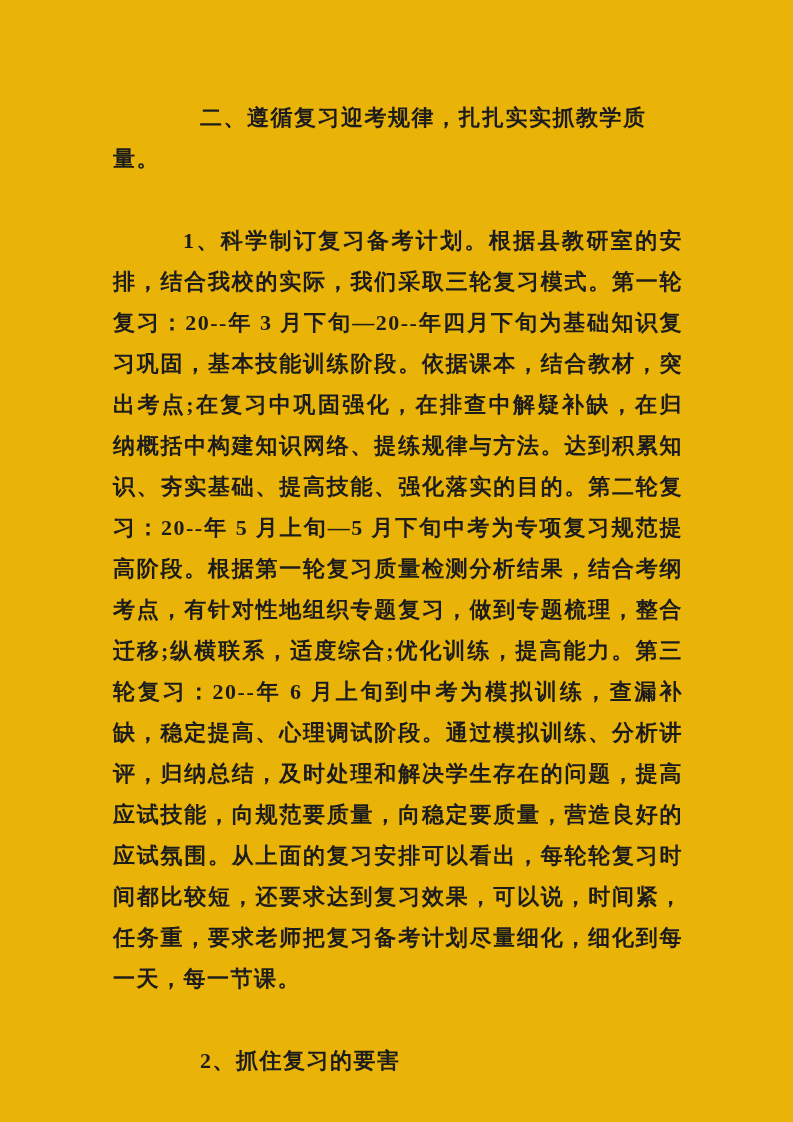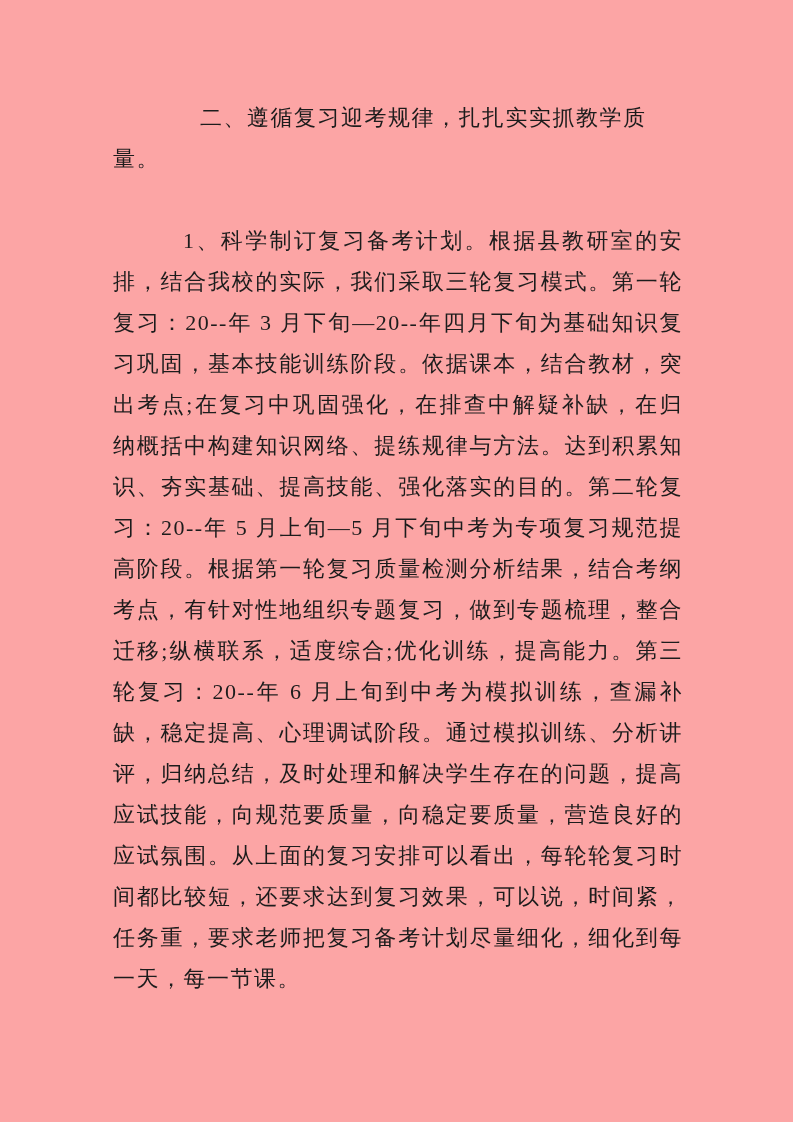--- a/index.html
+++ b/index.html
@@ -4,23 +4,24 @@
 <style>
   html, body {
     margin: 0;
     padding: 0;
     background: #ffffff;
   }
   .page {
     position: relative;
     width: 793px;
     height: 1122px;
-    background: #fca5a5;
+    background: #eab308;
     overflow: hidden;
     font-family: "Liberation Serif", "DejaVu Serif", serif;
+    font-weight: bold;
   }
   .content {
     position: absolute;
     left: 113px;
     top: 97px;
     width: 570px;
     color: #1c1c1c;
     font-size: 22px;
     line-height: 41px;
     letter-spacing: 1.5px;
@@ -45,14 +46,15 @@
     text-align: left;
   }
 </style>
 </head>
 <body>
 
 <div class="page">
   <div class="content">
     <p class="section-heading">二、遵循复习迎考规律，扎扎实实抓教学质量。</p>
     <p class="body-paragraph">1、科学制订复习备考计划。根据县教研室的安排，结合我校的实际，我们采取三轮复习模式。第一轮复习：20--年 3 月下旬—20--年四月下旬为基础知识复习巩固，基本技能训练阶段。依据课本，结合教材，突出考点;在复习中巩固强化，在排查中解疑补缺，在归纳概括中构建知识网络、提练规律与方法。达到积累知识、夯实基础、提高技能、强化落实的目的。第二轮复习：20--年 5 月上旬—5 月下旬中考为专项复习规范提高阶段。根据第一轮复习质量检测分析结果，结合考纲考点，有针对性地组织专题复习，做到专题梳理，整合迁移;纵横联系，适度综合;优化训练，提高能力。第三轮复习：20--年 6 月上旬到中考为模拟训练，查漏补缺，稳定提高、心理调试阶段。通过模拟训练、分析讲评，归纳总结，及时处理和解决学生存在的问题，提高应试技能，向规范要质量，向稳定要质量，营造良好的应试氛围。从上面的复习安排可以看出，每轮轮复习时间都比较短，还要求达到复习效果，可以说，时间紧，任务重，要求老师把复习备考计划尽量细化，细化到每一天，每一节课。</p>
+    <p class="subsection-heading">2、抓住复习的要害</p>
   </div>
 </div>
 
 </body></html>

